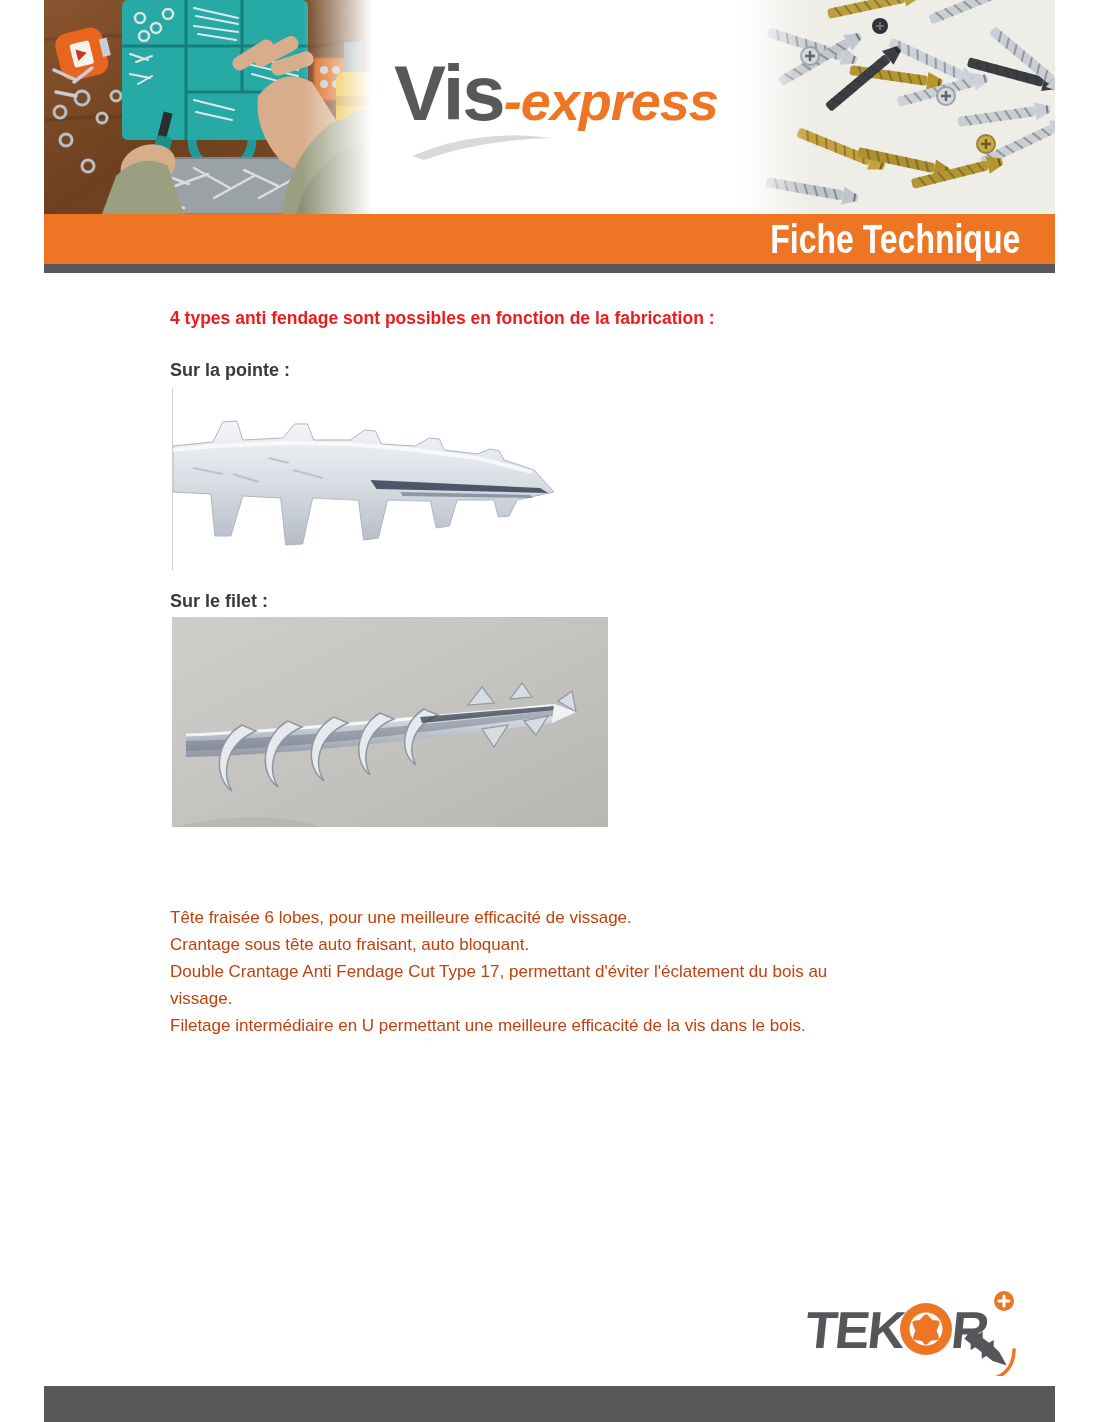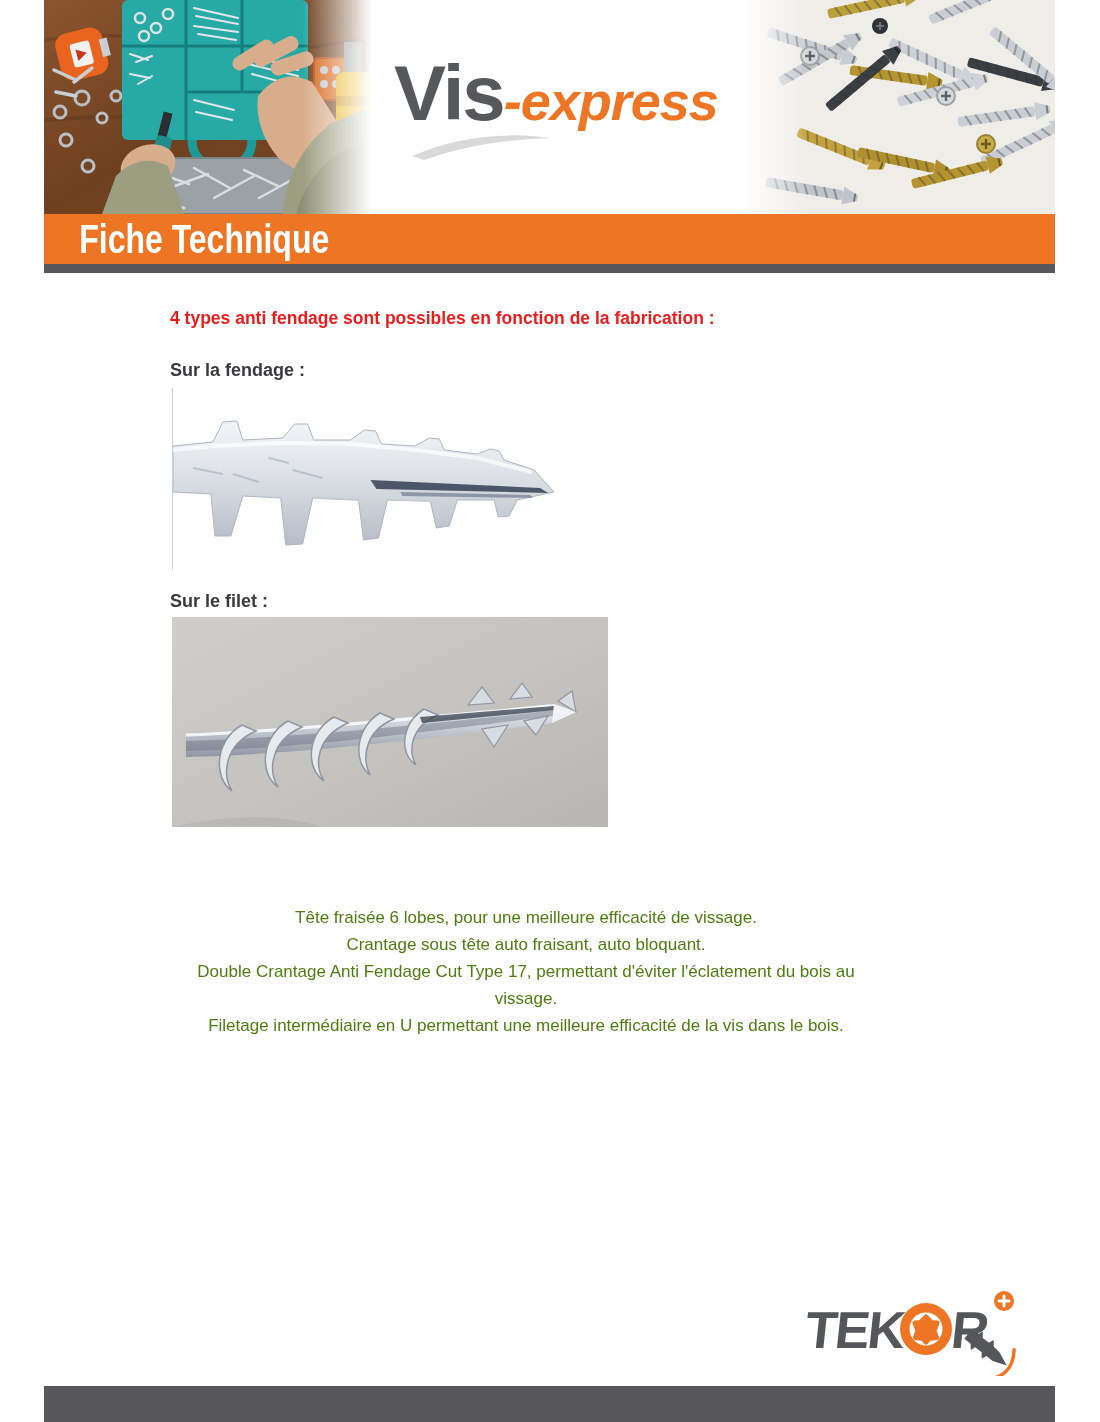--- a/index.html
+++ b/index.html
@@ -21,21 +21,21 @@
   .brand-vis {
     font-size:78px; font-weight:bold; color:#57585A; letter-spacing:-2px;
   }
   .brand-express {
     font-size:54px; font-weight:bold; font-style:italic; color:#ED7523; letter-spacing:-1px;
   }
   .brand-swoosh { width:150px; height:26px; margin-top:2px; margin-left:-150px; }
   
   #banner {
     position:absolute; left:44px; top:214px; width:1011px; height:50px;
-    background:#ED7523; display:flex; align-items:center; justify-content:flex-start;
+    background:#ED7523; display:flex; align-items:center; justify-content:flex-end;
   }
   #banner .banner-text {
     color:#ffffff; font-weight:bold; font-size:41px; letter-spacing:0px;
     transform:scaleX(0.78); transform-origin:center; line-height:1;
   }
   #divider-bar {
     position:absolute; left:44px; top:264px; width:1011px; height:9px; background:#58585A;
   }
   
   #intro-heading {
@@ -51,21 +51,21 @@
   #img-screw-tip {
     position:absolute; left:172px; top:388px; width:388px; height:182px;
     background:#ffffff; border-left:1px solid #cfcfcf;
   }
   #img-screw-tip svg, #img-screw-thread svg { display:block; width:100%; height:100%; }
   #img-screw-thread {
     position:absolute; left:172px; top:617px; width:436px; height:210px;
   }
   #paragraphs {
     position:absolute; left:170px; top:904px; width:712px;
-    color:#4d7c0f; font-size:17px; line-height:27px;text-align:center;
+    color:#c2410c; font-size:17px; line-height:27px;
   }
   #paragraphs p { margin:0; }
   
   #tekor { position:absolute; left:800px; top:1288px; width:218px; height:88px; }
   #tekor svg { display:block; width:100%; height:100%; }
   #footer-bar {
     position:absolute; left:44px; top:1386px; width:1011px; height:36px; background:#58585A;
   }
 </style>
 </head>
@@ -255,21 +255,21 @@
     </svg>
   </div>
 
   <div id="banner">
     <div class="banner-text">Fiche Technique</div>
   </div>
   <div id="divider-bar"></div>
 
   <div id="intro-heading">4 types anti fendage sont possibles en fonction de la fabrication :</div>
 
-  <div id="heading-pointe" class="section-heading">Sur la fendage :</div>
+  <div id="heading-pointe" class="section-heading">Sur la pointe :</div>
 
   <div id="img-screw-tip">
     <svg viewBox="0 0 388 182" preserveAspectRatio="none">
       <defs>
         <linearGradient id="steel1" x1="0" y1="0" x2="0" y2="1">
           <stop offset="0" stop-color="#F3F5F8"></stop>
             <stop offset="0.45" stop-color="#DCE0E6"></stop>
             <stop offset="1" stop-color="#B5BCC6"></stop>
         </linearGradient>
       </defs>

